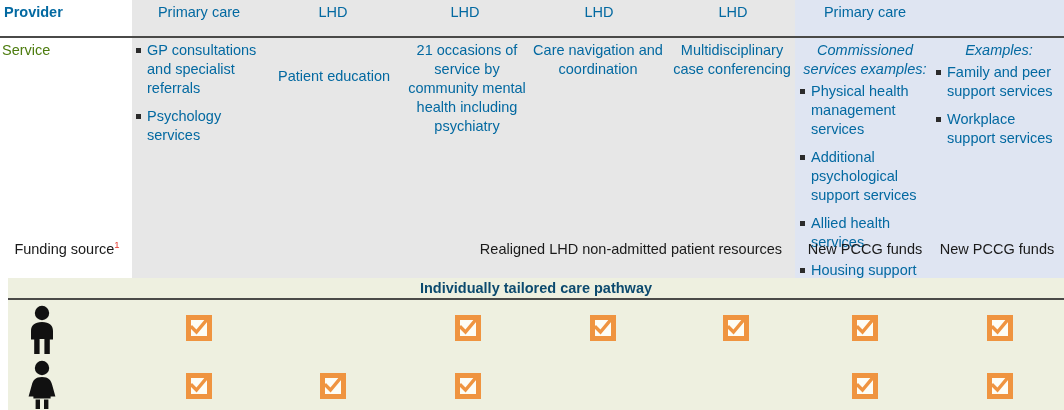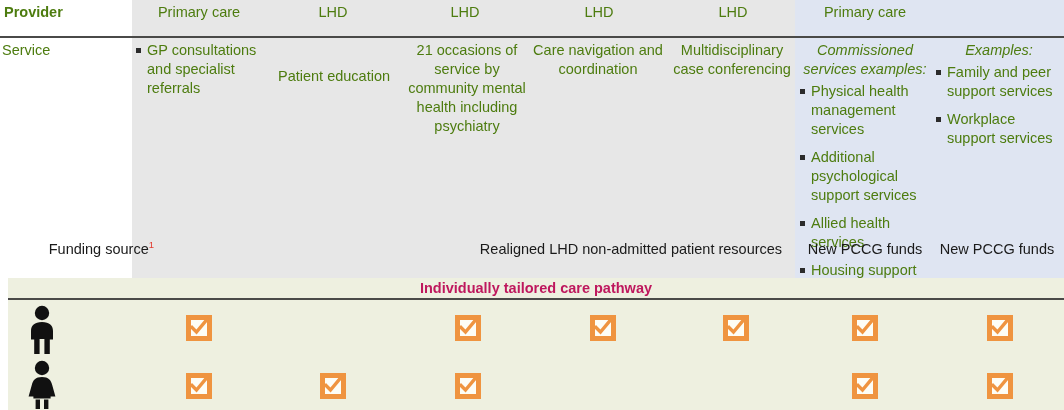--- a/index.html
+++ b/index.html
@@ -39,21 +39,21 @@
     position: absolute;
     left: 0; top: 36px;
     width: 1064px;
     height: 2px;
     background: #4a4a48;
   }
 
   .cell {
     position: absolute;
     box-sizing: border-box;
-    color: #4d7c0f;
+    color: #0369a1;
   }
 
   
   .hdr {
     top: 3px;
     height: 33px;
     font-size: 14.5px;
     line-height: 16px;
     text-align: center;
     padding-top: 1px;
@@ -115,21 +115,21 @@
 
   
   .fund {
     position: absolute;
     top: 240px;
     font-size: 14.5px;
     line-height: 19px;
     text-align: center;
     color: #1a1a1a;
   }
-  .fund.left { text-align: right; margin-left: 22px; }
+  .fund.left { text-align: center; }
   .sup {
     color: #e23a2e;
     font-size: 9.5px;
     vertical-align: super;
     line-height: 0;
   }
 
   
   .panel-bottom {
     position: absolute;
@@ -142,21 +142,21 @@
   .pathway-label {
     position: absolute;
     left: 8px;
     top: 279px;
     width: 1056px;
     height: 19px;
     text-align: center;
     font-size: 14.5px;
     line-height: 19px;
     font-weight: bold;
-    color: #be185d;
+    color: #0c4a6e;
   }
   .pathway-rule {
     position: absolute;
     left: 8px;
     top: 298px;
     width: 1056px;
     height: 2px;
     background: #4a4a48;
   }
 
@@ -207,20 +207,21 @@
     <div class="cell hdr" style="left:400px;width:130px;">LHD</div>
     <div class="cell hdr" style="left:534px;width:130px;">LHD</div>
     <div class="cell hdr" style="left:668px;width:130px;">LHD</div>
     <div class="cell hdr" style="left:800px;width:130px;">Primary care</div>
 
     <div class="cell svc left rowlabel" style="left:2px;width:128px;">Service</div>
 
     <div class="cell svc" style="left:136px;width:128px;">
       <ul class="blist">
         <li>GP consultations and specialist referrals</li>
+        <li>Psychology services</li>
       </ul>
     </div>
 
     <div class="cell svc center" style="left:266px;width:136px;margin-top:26px;">Patient education</div>
 
     <div class="cell svc center" style="left:403px;width:128px;">21 occasions of service by community mental health including psychiatry</div>
 
     <div class="cell svc center" style="left:532px;width:132px;">Care navigation and coordination</div>
 
     <div class="cell svc center" style="left:666px;width:132px;">Multidisciplinary case conferencing</div>

